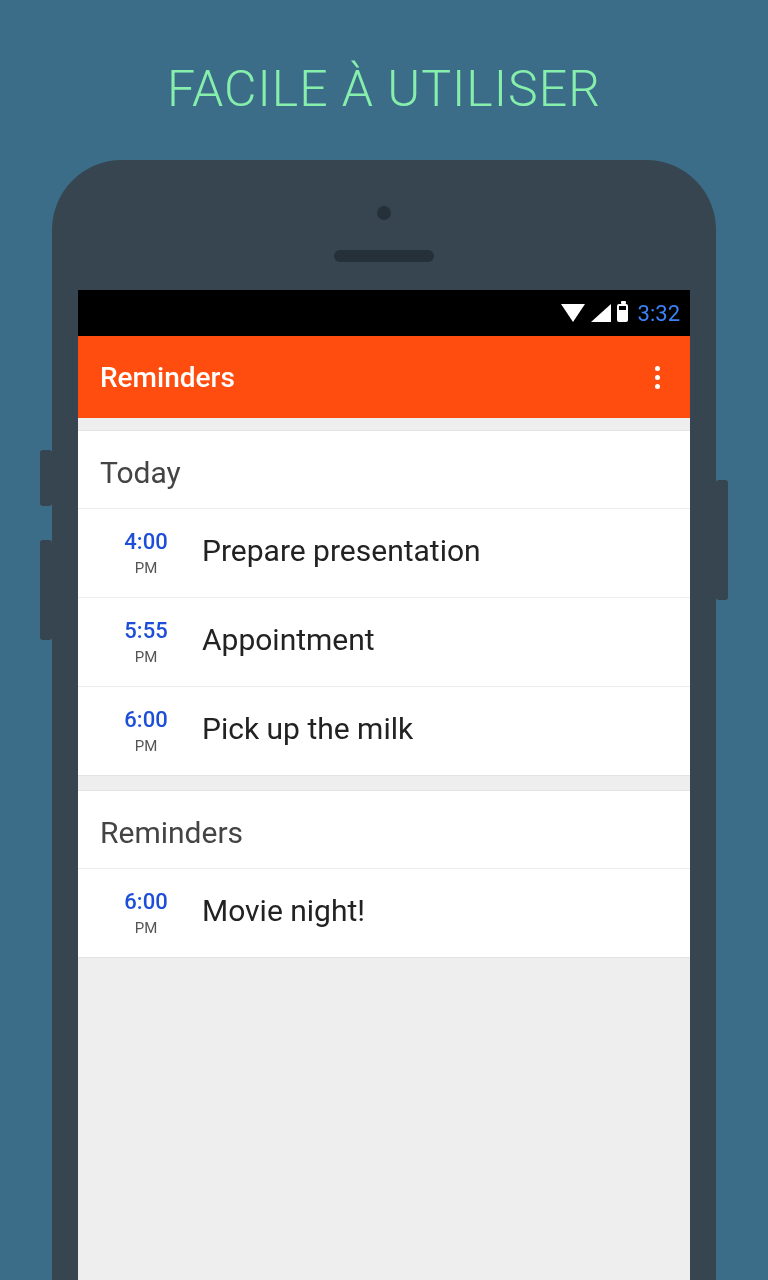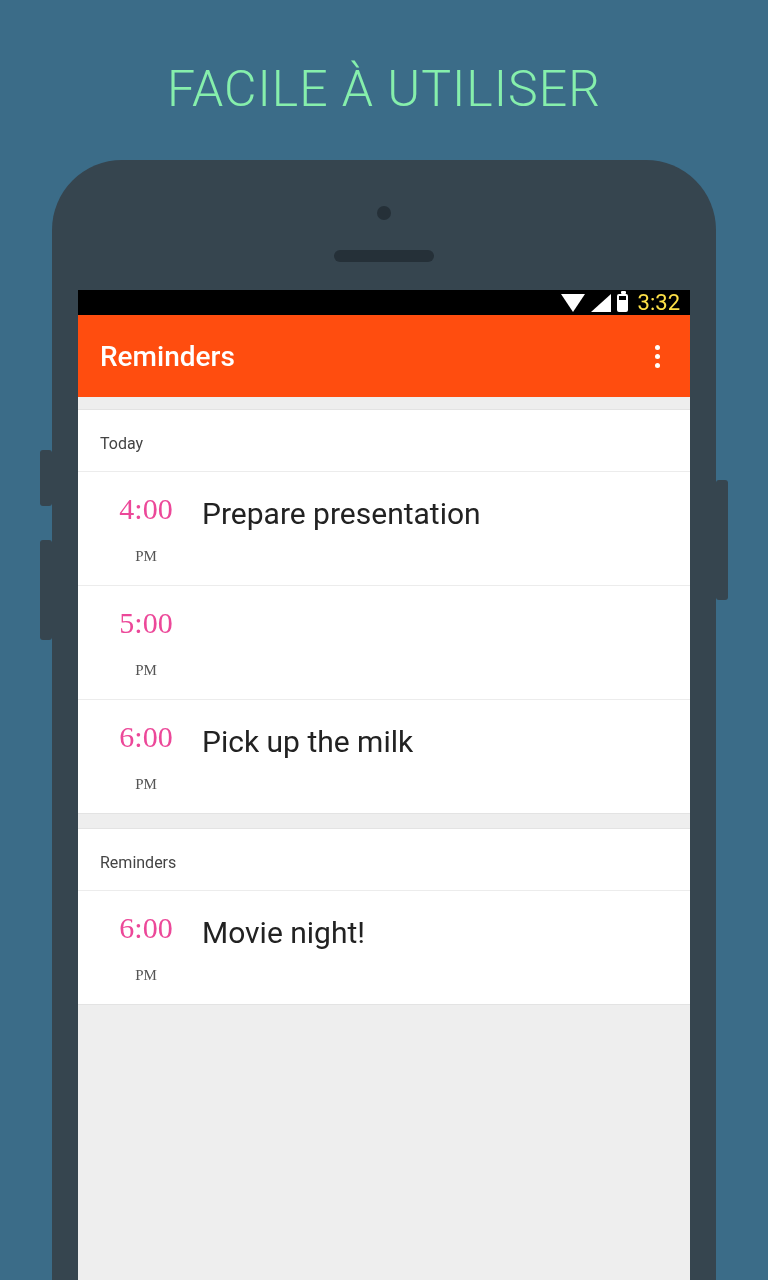--- a/index.html
+++ b/index.html
@@ -60,23 +60,23 @@
   .screen {
     position: absolute;
     top: 130px;
     left: 26px;
     right: 26px;
     bottom: 0;
     background: #eeeeee;
     overflow: hidden;
   }
   .status-bar {
-    height: 25px;
+    height: 46px;
     background: #000;
-    color: #fde047;
+    color: #3b82f6;
     display: flex;
     align-items: center;
     justify-content: flex-end;
     padding: 0 10px;
     gap: 6px;
     font-size: 22px;
   }
   .status-bar .clock { font-weight: 400; margin-left: 4px; }
   .app-bar {
     height: 82px;
@@ -107,49 +107,47 @@
   }
   .content { background: #eeeeee; }
   .section {
     background: #fff;
     border-top: 1px solid #e3e3e3;
     border-bottom: 1px solid #e3e3e3;
     margin-top: 14px;
   }
   .section:first-child { margin-top: 12px; }
   .section-header {
-    font-size: 16px;
+    font-size: 30px;
     color: #444;
     padding: 24px 22px 18px 22px;
   }
   .reminder-row {
     display: flex;
     align-items: flex-start;
     padding: 22px 22px 20px 22px;
     border-top: 1px solid #ececec;
   }
   .reminder-row:first-of-type { border-top: none; }
   .time-block {
     width: 92px;
     text-align: center;
     flex-shrink: 0;
     margin-right: 10px;
   }
   .time-main {
-    font-size: 30px;
+    font-size: 22px;
     font-weight: 500;
-    color: #ec4899;
+    color: #1d4ed8;
     line-height: 1;
-    font-family: Liberation Serif, serif;
   }
   .time-ampm {
     font-size: 15px;
     color: #555;
-    margin-top: 24px;
-    font-family: Liberation Serif, serif;
+    margin-top: 6px;
   }
   .reminder-title {
     font-size: 30px;
     color: #222;
     line-height: 1.2;
     padding-top: 2px;
   }
   
   .ico { display: inline-block; }
   .ico-wifi {
@@ -224,23 +222,24 @@
         <div class="reminder-row">
           <div class="time-block">
             <div class="time-main">4:00</div>
             <div class="time-ampm">PM</div>
           </div>
           <div class="reminder-title">Prepare presentation</div>
         </div>
 
         <div class="reminder-row">
           <div class="time-block">
-            <div class="time-main">5:00</div>
-            <div class="time-ampm">PM</div>
-          </div>
+            <div class="time-main">5:55</div>
+            <div class="time-ampm">PM</div>
+          </div>
+          <div class="reminder-title">Appointment</div>
         </div>
 
         <div class="reminder-row">
           <div class="time-block">
             <div class="time-main">6:00</div>
             <div class="time-ampm">PM</div>
           </div>
           <div class="reminder-title">Pick up the milk</div>
         </div>
       </div>

